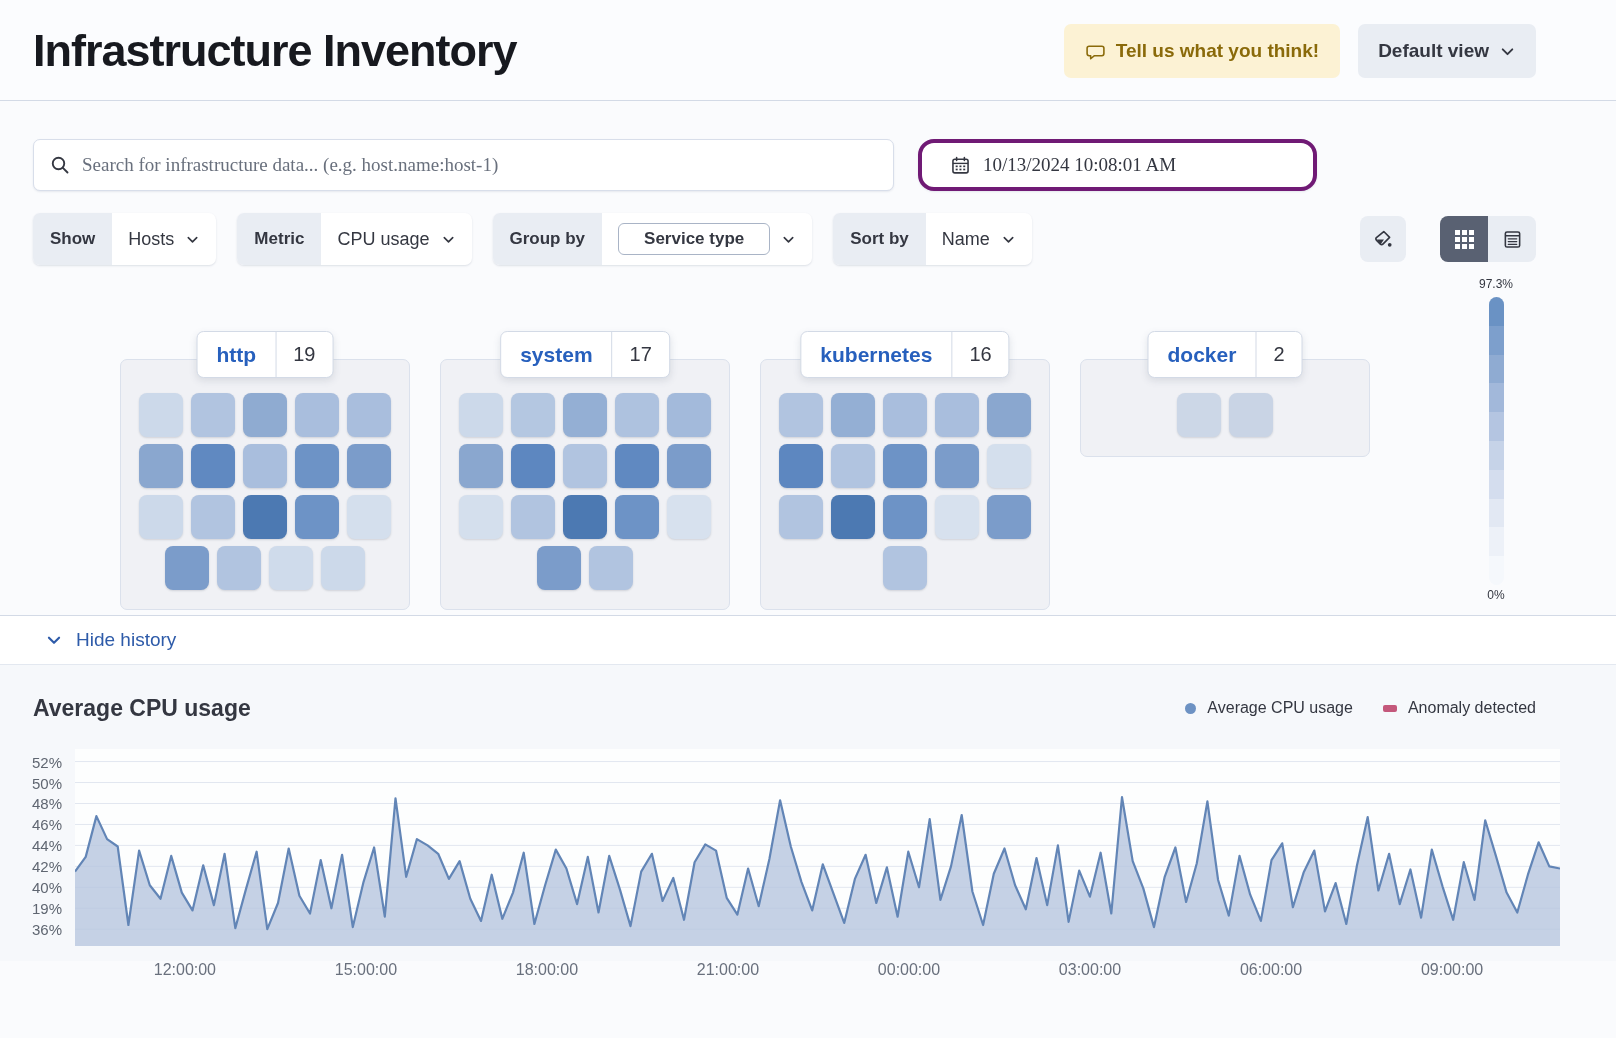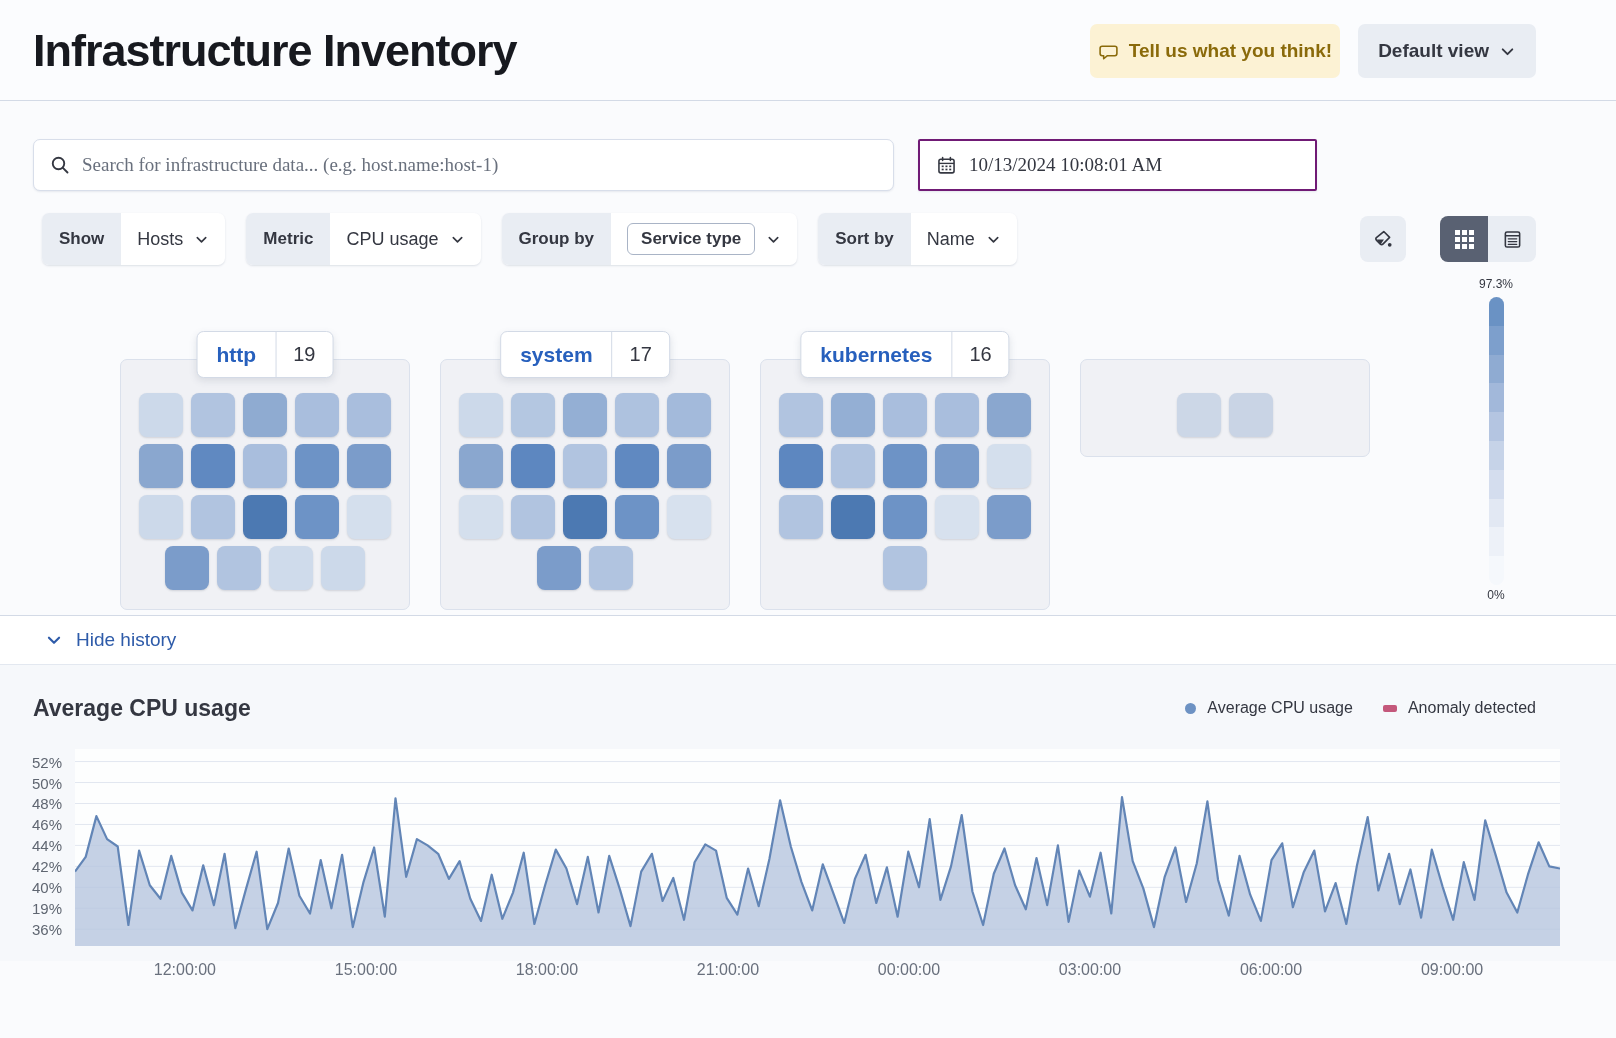--- a/index.html
+++ b/index.html
@@ -6,46 +6,46 @@
   html,body { width:1616px; height:1038px; overflow:hidden; }
   body { font-family:"Liberation Sans", sans-serif; background:#fafbfd; color:#343741; }
 
   
   .header { display:flex; justify-content:space-between; align-items:center;
             padding:24px 80px 22px 33px; border-bottom:1px solid #d3dae6; background:#fbfcfe; }
   .page-title { font-size:45px; font-weight:800; letter-spacing:-1px; color:#17191f; }
   .header-actions { display:flex; gap:18px; align-items:center; }
   .btn { display:flex; align-items:center; gap:10px; height:54px; border:none; border-radius:7px;
          font-family:inherit; font-size:19px; font-weight:600; cursor:pointer; white-space:nowrap; }
-  .btn-feedback { background:#fcf2d4; color:#8a6a0a; padding:0 8px; }
+  .btn-feedback { background:#fcf2d4; color:#8a6a0a; padding:0 21px; }
   .btn-view { background:#e9edf3; color:#343741; padding:0 20px; }
 
   
   .toolbar { display:flex; gap:24px; margin:38px 80px 0 33px;font-family:Liberation Serif, serif; }
   .search-box { flex:0 0 861px; display:flex; align-items:center; gap:12px; height:52px;
                 background:#fff; border:1px solid #d8deea; border-radius:7px; padding:0 16px;
                 box-shadow:0 1px 2px rgba(152,162,179,.2); }
   .search-box input { border:none; outline:none; flex:1; font-family:inherit; font-size:19px; color:#343741; background:transparent; }
   .search-box input::placeholder { color:#69707d; }
   .date-btn { flex:0 0 399px; display:flex; align-items:center; gap:12px; height:52px; background:#fff;
-              border:2px solid #701a75; border-radius:2px; padding:0 16px; font-size:19px; color:#343741;
+              border:4px solid #701a75; border-radius:16px; padding:0 28px; font-size:19px; color:#343741;
               box-shadow:0 1px 2px rgba(152,162,179,.2); cursor:pointer; }
   .autorefresh-btn { flex:0 0 195px; display:flex; align-items:center; justify-content:center; gap:11px;
               height:52px; background:#d6e4f7; border:none; border-radius:7px; color:#2a62ba;
               font-family:inherit; font-size:19px; font-weight:600; cursor:pointer; }
 
   
-  .filters { display:flex; align-items:center; margin:22px 80px 0 42px; }
+  .filters { display:flex; align-items:center; margin:22px 80px 0 33px; }
   .ctl-group { display:flex; align-items:stretch; height:52px; background:#fff; border-radius:7px;
                overflow:hidden; box-shadow:0 1px 2px rgba(152,162,179,.3); margin-right:21px; cursor:pointer; }
   .ctl-label { display:flex; align-items:center; padding:0 17px; background:#e9edf3;
                font-weight:700; font-size:17px; color:#343741; }
   .ctl-value { display:flex; align-items:center; gap:11px; padding:0 16px; font-size:18px; color:#343741; }
   .ctl-value .chev { color:#343741; display:flex; }
-  .boxed-value { border:1px solid #a9b4c6; border-radius:6px; padding:5px 13px; font-weight:600; font-size:17px; }
+  .boxed-value { border:1px solid #a9b4c6; border-radius:6px; padding:5px 25px; font-weight:600; font-size:17px; }
   .filters-right { margin-left:auto; display:flex; align-items:center; gap:34px; }
   .icon-btn { width:46px; height:46px; border:none; border-radius:8px; background:#e9edf3;
               display:flex; align-items:center; justify-content:center; color:#343741; cursor:pointer; }
   .segmented { display:flex; border-radius:8px; overflow:hidden; }
   .seg { width:48px; height:46px; border:none; display:flex; align-items:center; justify-content:center; cursor:pointer; }
   .seg-active { background:#596172; color:#fff; }
   .seg-idle { background:#e9edf3; color:#343741; }
   .grid-glyph { display:grid; grid-template-columns:repeat(3,5px); grid-template-rows:repeat(3,5px); gap:2px; }
   .grid-glyph span { background:currentColor; }
 
@@ -338,20 +338,25 @@
             <div class="sq" style="background: rgb(109, 147, 198);"></div>
             <div class="sq" style="background: rgb(215, 225, 238);"></div>
             <div class="sq" style="background: rgb(123, 156, 202);"></div>
           </div>
           <div class="row">
             <div class="sq" style="background: rgb(177, 196, 224);"></div>
           </div>
         </div>
       </div>
       <div class="group-box">
+        <div class="group-pill">
+          <span class="pill-name">docker</span>
+          <span class="pill-divider"></span>
+          <span class="pill-count">2</span>
+        </div>
         <div class="rows">
           <div class="row">
             <div class="sq" style="background: rgb(204, 215, 231);"></div>
             <div class="sq" style="background: rgb(201, 212, 229);"></div>
           </div>
         </div>
       </div>
     </div>
 </div>
 

